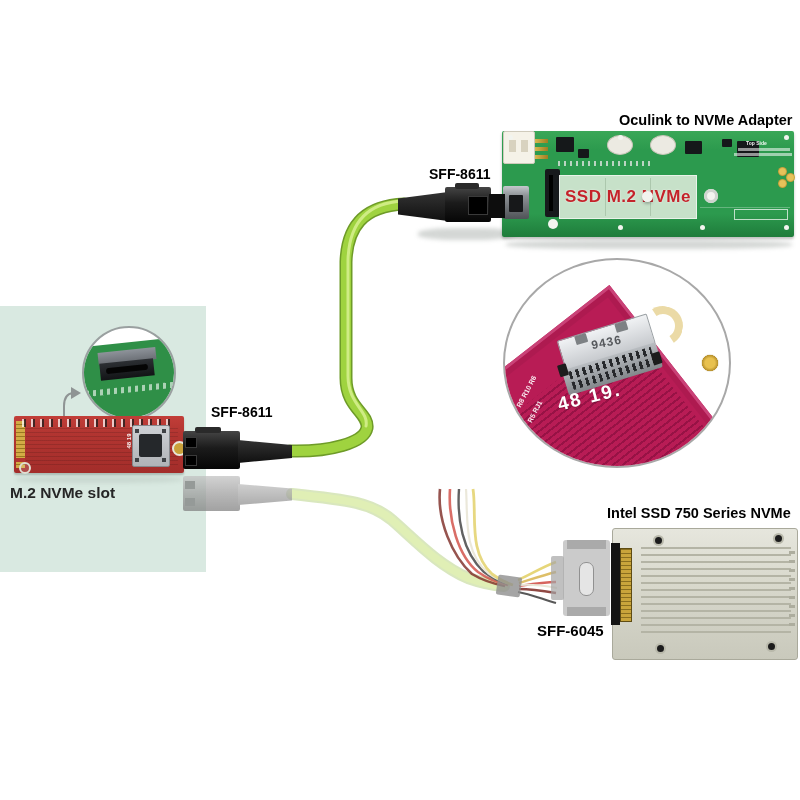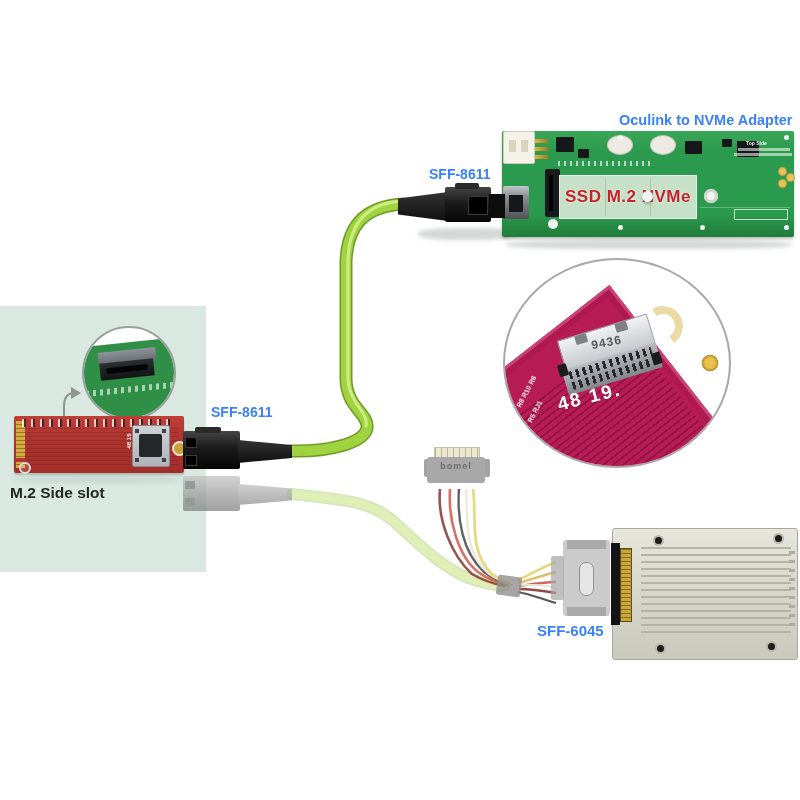--- a/index.html
+++ b/index.html
@@ -1,19 +1,19 @@
 <!DOCTYPE html>
 <html><head>
 <meta charset="utf-8">
 <style>
   html,body{margin:0;padding:0;background:#fff;}
   #stage{position:relative;width:800px;height:800px;background:#ffffff;overflow:hidden;
          font-family:"Liberation Sans",sans-serif;}
   .abs{position:absolute;}
-  .lbl{position:absolute;font-weight:bold;color:#3b82f6;white-space:nowrap;}
+  .lbl{position:absolute;font-weight:bold;color:#000000;white-space:nowrap;}
   .blk{color:#262626;}
   
   .panel{left:0;top:306px;width:206px;height:266px;background:#d9e9e1;}
   
   .refl{background:rgba(100,110,105,.28);filter:blur(2px);border-radius:40%;}
   
   .pcb{left:502px;top:131px;width:292px;height:106px;border-radius:2px;
        background:linear-gradient(180deg,#3aa757 0,#2c9a4e 18%,#2c9a4e 78%,#1f7c3b 100%);
        box-shadow:0 2px 3px rgba(0,0,0,.25);}
   .pcb .hole{position:absolute;border-radius:50%;background:#f2f4ef;}
@@ -287,27 +287,20 @@
   <div class="abs boot-r" style="left:238px;top:440px;width:54px;height:23px;"></div>
 
   <div class="abs ghost">
     <div class="gconhead" style="left:183px;top:476px;width:57px;height:35px;">
       <div style="position:absolute;left:2px;top:5px;width:10px;height:8px;background:#7c7c7c;"></div>
       <div style="position:absolute;left:2px;top:22px;width:10px;height:8px;background:#7c7c7c;"></div>
     </div>
     <div class="abs gboot-r" style="left:238px;top:484px;width:54px;height:21px;"></div>
   </div>
 
-  <div class="abs sata">
-    <div class="blade"></div>
-    <div class="wingL"></div>
-      <div class="wingR"></div>
-    <div class="body"></div>
-    <div class="mark">bomel</div>
-  </div>
 
   <div class="abs junction"></div>
 
   <div class="abs ssd">
     <div class="lstrip"></div>
     <div class="gold"></div>
     <div class="fins"></div>
     <div class="edge"></div>
     <div class="screw" style="left:42px;top:8px;"></div>
     <div class="screw" style="left:162px;top:6px;"></div>
@@ -319,15 +312,16 @@
     <div class="back"></div>
     <div class="main"></div>
     <div class="flange" style="top:2px;"></div>
     <div class="flange" style="top:69px;"></div>
     <div class="slot"></div>
   </div>
 
   <div class="lbl" style="left:619px;top:112px;font-size:14.5px;">Oculink to NVMe Adapter</div>
   <div class="lbl" style="left:429px;top:166px;font-size:14px;">SFF-8611</div>
   <div class="lbl" style="left:211px;top:404px;font-size:14px;">SFF-8611</div>
-  <div class="lbl blk" style="left:10px;top:484px;font-size:15.5px;">M.2 Side slot</div>
+  <div class="lbl blk" style="left:10px;top:484px;font-size:15.5px;">M.2 NVMe slot</div>
+  <div class="lbl" style="left:607px;top:505px;font-size:14.5px;">Intel SSD 750 Series NVMe</div>
   <div class="lbl" style="left:537px;top:622px;font-size:15px;">SFF-6045</div>
 </div>
 
 </body></html>

